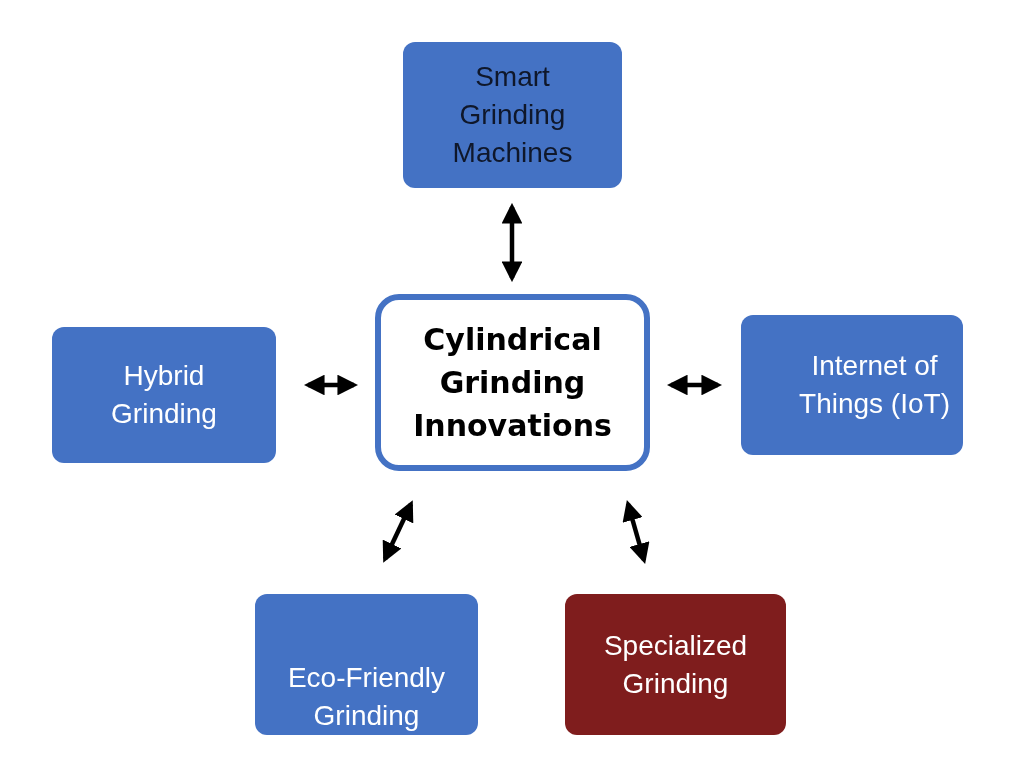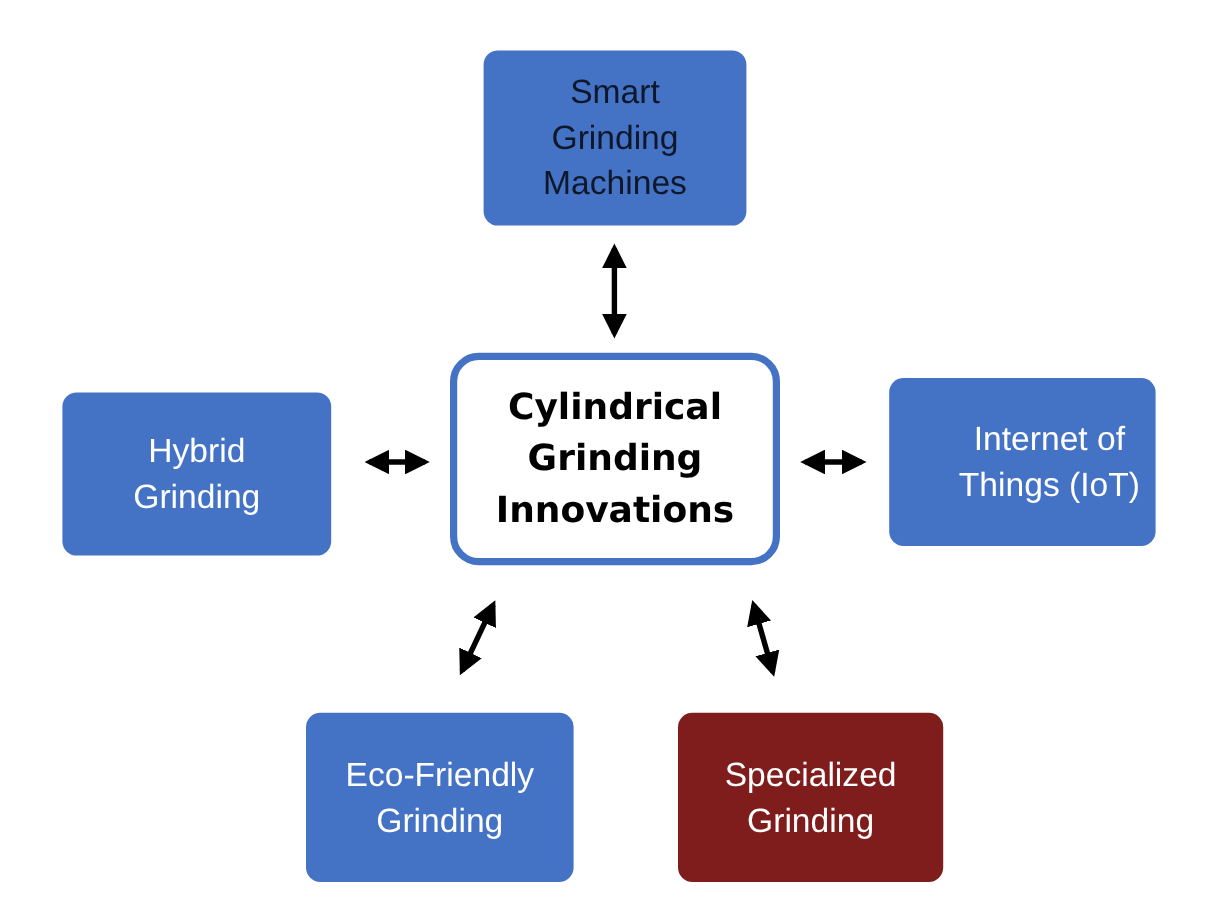--- a/index.html
+++ b/index.html
@@ -26,21 +26,21 @@
   }
   .node .label {
     white-space: pre-line;
     font-size: 28px;
     line-height: 38px;
     color: #ffffff;
   }
   .node-top          { left: 403px; top: 42px;  width: 219px; height: 146px; }
   .node-left         { left: 52px;  top: 315px; width: 224px; height: 136px; margin-top: 12px; }
   .node-right        { left: 741px; top: 315px; width: 222px; height: 140px; }
-  .node-bottom-left  { left: 255px; top: 594px; width: 223px; height: 141px; }
+  .node-bottom-left  { left: 255px; top: 594px; width: 223px; height: 141px; align-items: flex-end; }
   .node-bottom-right { left: 565px; top: 594px; width: 221px; height: 141px; }
   .node-center {
     left: 375px; top: 294px; width: 275px; height: 177px;
     border-radius: 24px;
     border-style: solid;
     border-width: 6px;
   }
   .node-center .label {
     font-family: "DejaVu Sans", "Liberation Sans", sans-serif;
     font-weight: 700;

